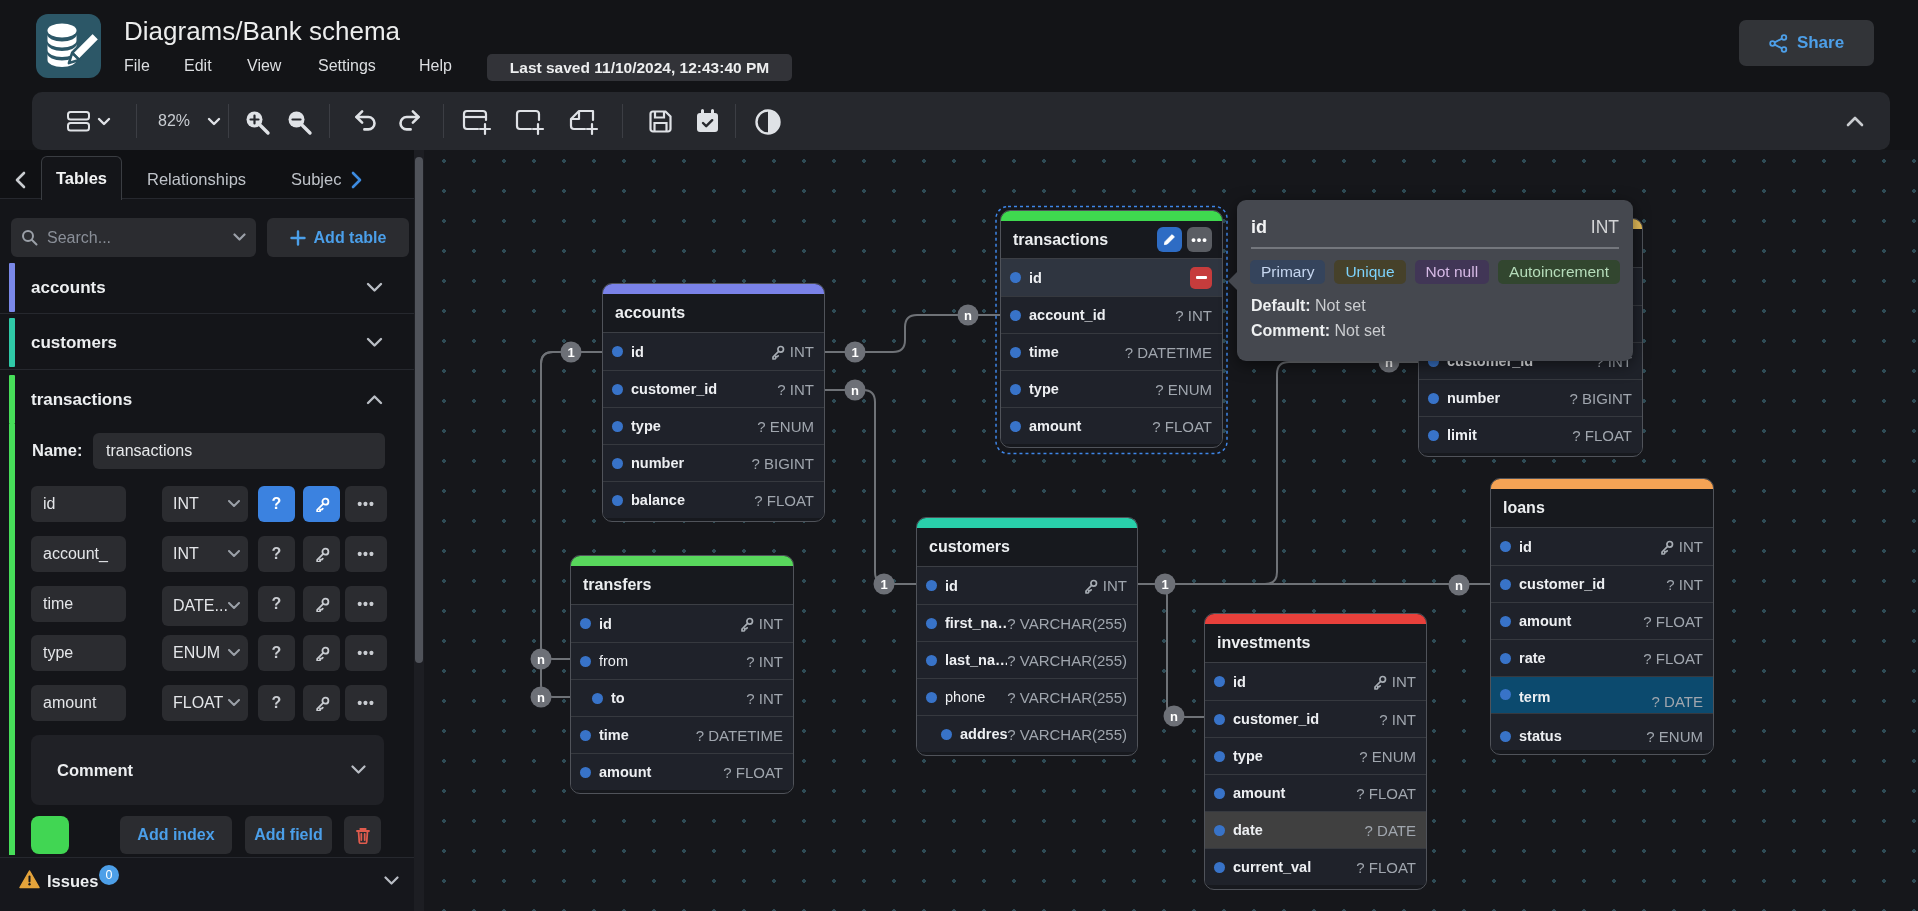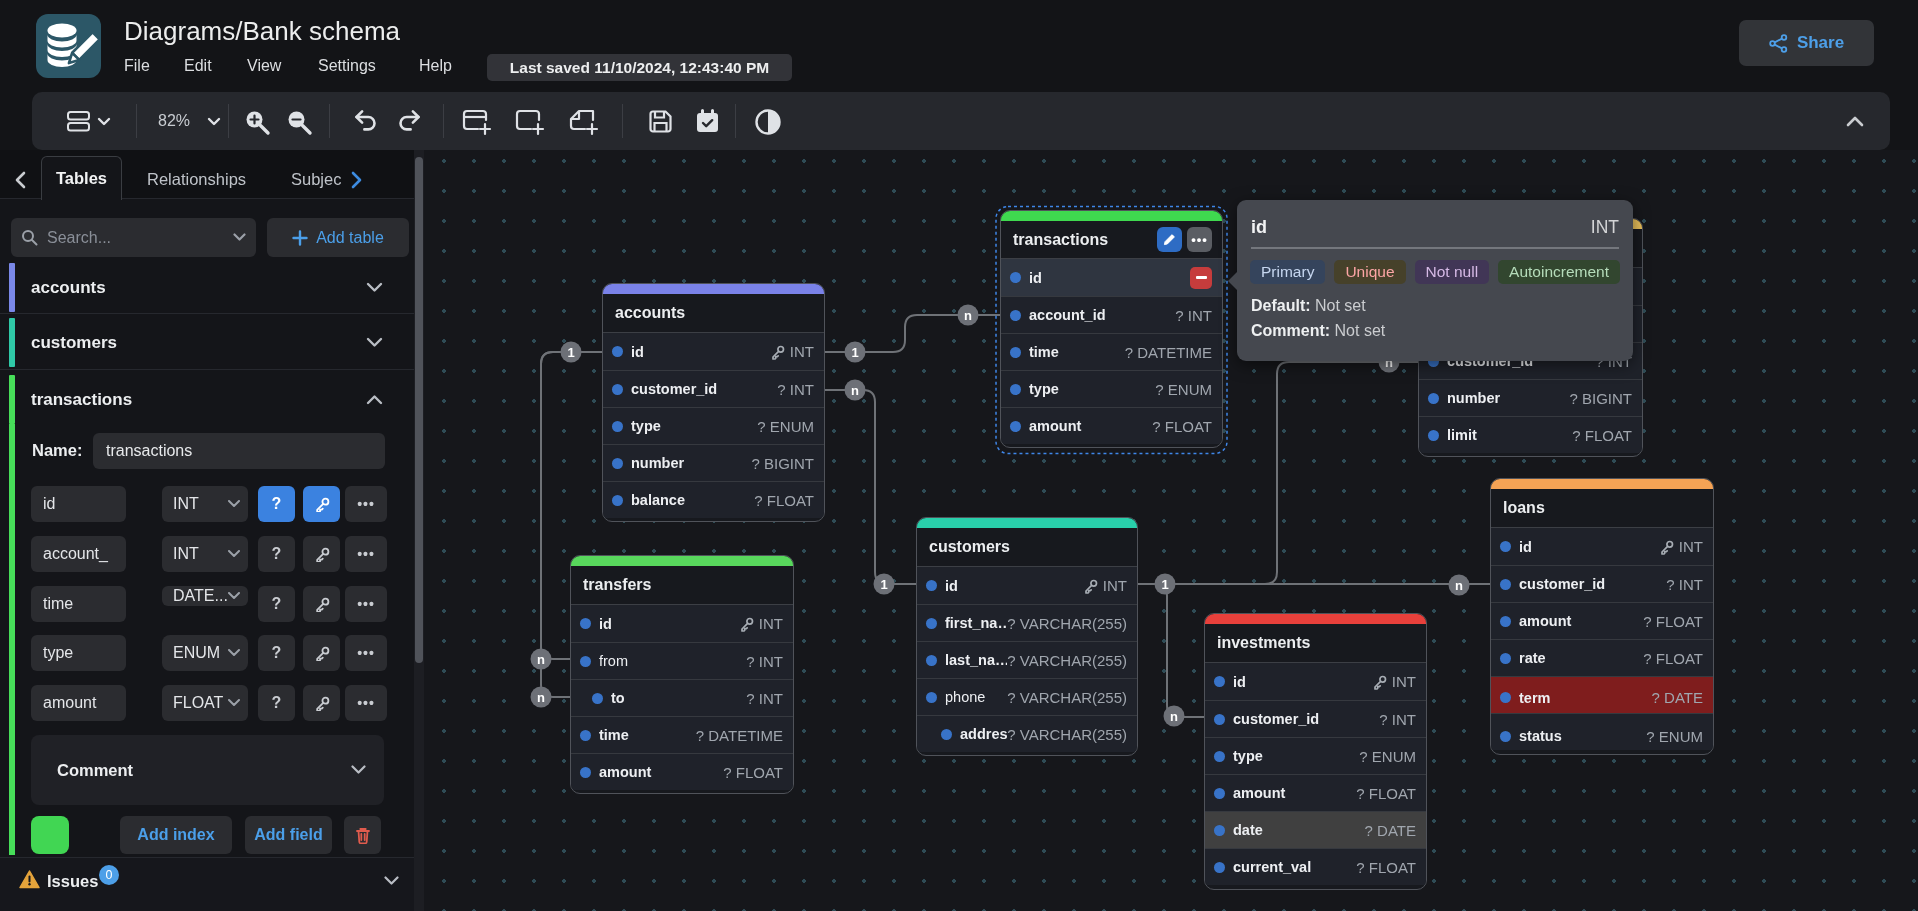--- a/index.html
+++ b/index.html
@@ -415,21 +415,21 @@
         <span>? FLOAT</span>
       </span>
     </div>
     <div style="height:37px;border-top:1px solid #36393f;background:#1f222a;display:flex;align-items:center;padding:0 10px 0 9px">
       <span style="width:11px;height:11px;border-radius:50%;background:#3873c8;margin-right:8px;flex:none"></span>
       <span style="flex:1;font-size:14.5px;font-weight:bold;color:#edeff2;white-space:nowrap;overflow:hidden">rate</span>
       <span style="font-size:15px;color:#a0a6ae;display:flex;align-items:center;gap:4px;white-space:nowrap;flex:none">
         <span>? FLOAT</span>
       </span>
     </div>
-    <div style="height:37px;border-top:1px solid #36393f;background:#7f1d1d;display:flex;align-items:center;padding:5px 10px 0 9px">
+    <div style="height:37px;border-top:1px solid #36393f;background:#0c4a6e;display:flex;padding:12px 10px 0 9px">
       <span style="width:11px;height:11px;border-radius:50%;background:#3873c8;margin-right:8px;flex:none"></span>
       <span style="flex:1;font-size:14.5px;font-weight:bold;color:#edeff2;white-space:nowrap;overflow:hidden">term</span>
       <span style="font-size:15px;color:#a0a6ae;display:flex;align-items:center;gap:4px;white-space:nowrap;flex:none">
         <span>? DATE</span>
       </span>
     </div>
     <div style="height:37px;border-top:1px solid #36393f;background:#1f222a;display:flex;align-items:center;padding:8px 10px 0 9px">
       <span style="width:11px;height:11px;border-radius:50%;background:#3873c8;margin-right:8px;flex:none"></span>
       <span style="flex:1;font-size:14.5px;font-weight:bold;color:#edeff2;white-space:nowrap;overflow:hidden">status</span>
       <span style="font-size:15px;color:#a0a6ae;display:flex;align-items:center;gap:4px;white-space:nowrap;flex:none">
@@ -492,21 +492,21 @@
 
 <div style="position:absolute;left:1237px;top:200px;width:396px;height:161px;background:#45484f;border-radius:9px;box-shadow:0 4px 16px rgba(0,0,0,.5);z-index:20">
  <div style="position:absolute;left:-9px;top:70px;width:0;height:0;border-top:11px solid transparent;border-bottom:11px solid transparent;border-right:11px solid #45484f"></div>
  <div style="display:flex;align-items:baseline;padding:17px 14px 0 14px">
   <div style="flex:1;font-size:18px;font-weight:bold;color:#f2f3f4">id</div>
   <div style="font-size:17.5px;color:#d3d4d6">INT</div>
  </div>
  <div style="height:1.5px;background:#74777d;margin:9px 14px 0 14px"></div>
  <div style="display:flex;gap:9px;padding:11px 0 0 13px">
   <span style="background:#35445c;color:#c6d6ef;font-size:15.5px;padding:3px 11px;border-radius:5px">Primary</span>
-  <span style="background:#46412a;color:#fca5a5;font-size:15.5px;padding:3px 11px;border-radius:5px">Unique</span>
+  <span style="background:#46412a;color:#7dd3fc;font-size:15.5px;padding:3px 11px;border-radius:5px">Unique</span>
   <span style="background:#413656;color:#d6bae6;font-size:15.5px;padding:3px 11px;border-radius:5px">Not null</span>
   <span style="background:#32462f;color:#b5dcba;font-size:15.5px;padding:3px 11px;border-radius:5px">Autoincrement</span>
  </div>
  <div style="padding:13px 0 0 14px;font-size:16px;color:#cbcdd0"><b style="color:#eef0f1">Default:</b> Not set</div>
  <div style="padding:7px 0 0 14px;font-size:16px;color:#cbcdd0"><b style="color:#eef0f1">Comment:</b> Not set</div>
 </div>
 <div style="position:absolute;left:0;top:150px;width:424px;height:761px;background:#141519;z-index:30">
 <div style="position:absolute;left:414px;top:0;width:10px;height:761px;background:#1d1e23"></div>
 <div style="position:absolute;left:415px;top:7px;width:8px;height:506px;background:#50535a;border-radius:4px"></div>
 <div style="position:absolute;left:0;top:0;width:414px;height:49px;background:#101114;border-bottom:1px solid #26282e"></div>
@@ -528,21 +528,21 @@
       </svg>
 <span style="flex:1;margin-left:9px;font-size:16px;color:#8a8f98">Search...</span>
 <svg width="13" height="9" viewBox="0 0 13 9">
         <path d="M1.5 1.5 l5 5 5-5" fill="none" stroke="#9ba0a8" stroke-width="2.2" stroke-linecap="round" stroke-linejoin="round"></path>
       </svg>
     </div>
 <div style="position:absolute;left:267px;top:68px;width:142px;height:39px;background:#2b2c30;border-radius:6px;display:flex;align-items:center;justify-content:center;gap:8px">
 <svg width="16" height="16" viewBox="0 0 16 16">
         <path d="M8 1.5 v13 M1.5 8 h13" stroke="#4b9fe9" stroke-width="2.4" stroke-linecap="round"></path>
       </svg>
-<span style="font-size:16px;font-weight:normal;color:#4b9fe9">Add table</span>
+<span style="font-size:16px;font-weight:bold;color:#4b9fe9">Add table</span>
     </div>
 <div style="position:absolute;left:9px;top:113px;width:6px;height:49px;background:#7a88e8;border-radius:1px"></div>
     <div style="position:absolute;left:31px;top:128px;font-size:17px;font-weight:bold;color:#eceef0">accounts</div>
     <svg style="position:absolute;left:366px;top:131px" width="17" height="13" viewBox="0 0 17 13">
       <path d="M2 3 l6.5 6.5 6.5-6.5" fill="none" stroke="#b9bdc4" stroke-width="2.4" stroke-linecap="round" stroke-linejoin="round"></path>
     </svg>
 <div style="position:absolute;left:0;top:163px;width:414px;height:1px;background:#26282e"></div>
 <div style="position:absolute;left:9px;top:168px;width:6px;height:49px;background:#2fc9a7;border-radius:1px"></div>
     <div style="position:absolute;left:31px;top:183px;font-size:17px;font-weight:bold;color:#eceef0">customers</div>
     <svg style="position:absolute;left:366px;top:186px" width="17" height="13" viewBox="0 0 17 13">
@@ -585,21 +585,21 @@
 <div style="position:absolute;left:303px;top:386px;width:37px;height:36px;background:#2b2c30;border-radius:6px;display:flex;align-items:center;justify-content:center">
       <svg width="16" height="16" viewBox="0 0 15 15">
         <g fill="none" stroke="#c9ccd1" stroke-width="1.7" stroke-linecap="round" stroke-linejoin="round">
           <circle cx="10.7" cy="5.3" r="2.8"></circle>
           <path d="M8.6 7.4 L3 13 v2 h2 l.7-.7 v-1.6 h1.6 l.9-.9"></path>
         </g>
       </svg>
     </div>
 <div style="position:absolute;left:345px;top:386px;width:42px;height:36px;background:#2b2c30;border-radius:6px;display:flex;align-items:center;justify-content:center;color:#c9ccd1;font-weight:bold;letter-spacing:1px;font-size:14px">•••</div>
 <div style="position:absolute;left:31px;top:436px;width:95px;height:36px;background:#2b2c30;border-radius:6px;display:flex;align-items:center;padding:0 12px;font-size:16px;color:#e4e6e9">time</div>
-<div style="position:absolute;left:162px;top:436px;width:86px;height:20px;background:#2b2c30;border-radius:6px;display:flex;align-items:center;padding:0 8px 0 11px;font-size:16px;color:#e4e6e9">
+<div style="position:absolute;left:162px;top:436px;width:86px;height:40px;background:#2b2c30;border-radius:6px;display:flex;align-items:center;padding:0 8px 0 11px;font-size:16px;color:#e4e6e9">
       <span style="flex:1">DATE...</span>
       <svg width="12" height="8" viewBox="0 0 12 8">
         <path d="M1 1 l5 5 5-5" fill="none" stroke="#9ba0a8" stroke-width="2" stroke-linecap="round" stroke-linejoin="round"></path>
       </svg>
     </div>
 <div style="position:absolute;left:258px;top:436px;width:37px;height:36px;background:#2b2c30;border-radius:6px;display:flex;align-items:center;justify-content:center;font-size:16px;font-weight:bold;color:#c9ccd1">?</div>
 <div style="position:absolute;left:303px;top:436px;width:37px;height:36px;background:#2b2c30;border-radius:6px;display:flex;align-items:center;justify-content:center">
       <svg width="16" height="16" viewBox="0 0 15 15">
         <g fill="none" stroke="#c9ccd1" stroke-width="1.7" stroke-linecap="round" stroke-linejoin="round">
           <circle cx="10.7" cy="5.3" r="2.8"></circle>

